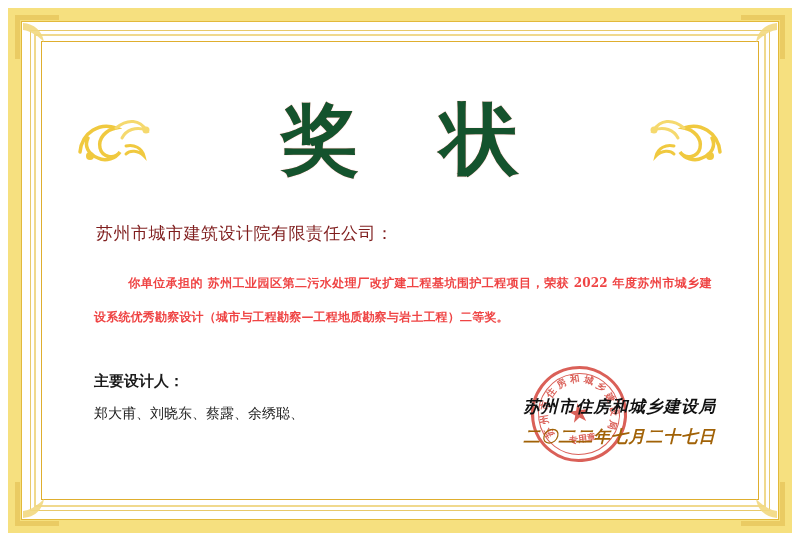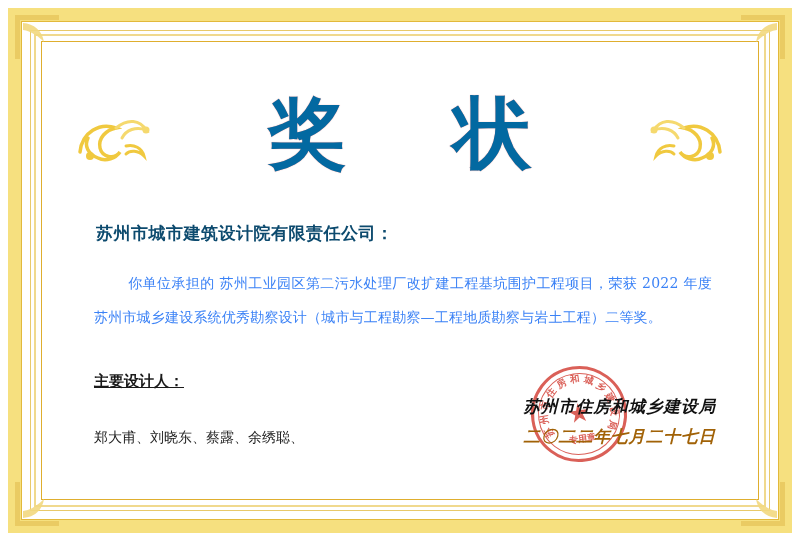--- a/index.html
+++ b/index.html
@@ -102,24 +102,24 @@
     left: 0;
     right: 0;
     top: 40px;
     height: 110px;
     display: flex;
     align-items: center;
     justify-content: center;
   }
 
   .title-text {
-    font-family: Liberation Mono, monospace;
+    font-family: Liberation Sans, sans-serif;
     font-size: 78px;
     font-weight: bold;
-    color: #0369a1;
+    color: #14532d;
     letter-spacing: 30px;
     text-indent: 30px;
     line-height: 1;
     white-space: nowrap;
     text-shadow: 0 0 1px rgba(232,52,42,0.6);
   }
 
   .flourish {
     position: absolute;
     width: 86px;
@@ -127,62 +127,61 @@
     top: 58px;
   }
   .flourish.left { left: 26px; }
   .flourish.right { right: 26px; transform: scaleX(-1); }
 
   .recipient {
     position: absolute;
     left: 52px;
     top: 178px;
     font-size: 17px;
-    font-weight: bold;
-    color: #0c4a6e;
+    font-weight: normal;
+    color: #7f1d1d;
     font-family: "DejaVu Serif", "Liberation Serif", serif;
     letter-spacing: 0.5px;
   }
 
   .body-text {
     position: absolute;
     left: 50px;
     right: 44px;
     top: 222px;
-    font-size: 14px;
-    font-weight: normal;
+    font-size: 12px;
+    font-weight: bold;
     line-height: 34px;
-    color: #3b82f6;
+    color: #ef4444;
     text-align: justify;
     text-align-last: left;
     font-family: "DejaVu Serif", "Liberation Serif", serif;
     letter-spacing: 0.2px;
   }
   .body-text .indent { display: inline-block; width: 34px; }
 
   .designers-label {
     position: absolute;
     left: 50px;
     top: 328px;
     font-size: 15px;
     font-weight: bold;
     color: #1a1a1a;
     font-family: "DejaVu Serif", "Liberation Serif", serif;
-    text-decoration: underline;
   }
   .designers-list {
     position: absolute;
     left: 50px;
     top: 356px;
     font-size: 14px;
     line-height: 26px;
     color: #222222;
     font-family: "DejaVu Serif", "Liberation Serif", serif;
   }
-  .designers-list div { white-space: nowrap; margin-top: 24px; }
+  .designers-list div { white-space: nowrap; }
 
   .issuer {
     position: absolute;
     right: 40px;
     top: 352px;
     text-align: center;
     font-family: "DejaVu Serif", "Liberation Serif", serif;
     font-style: italic;
   }
   .issuer .org {

